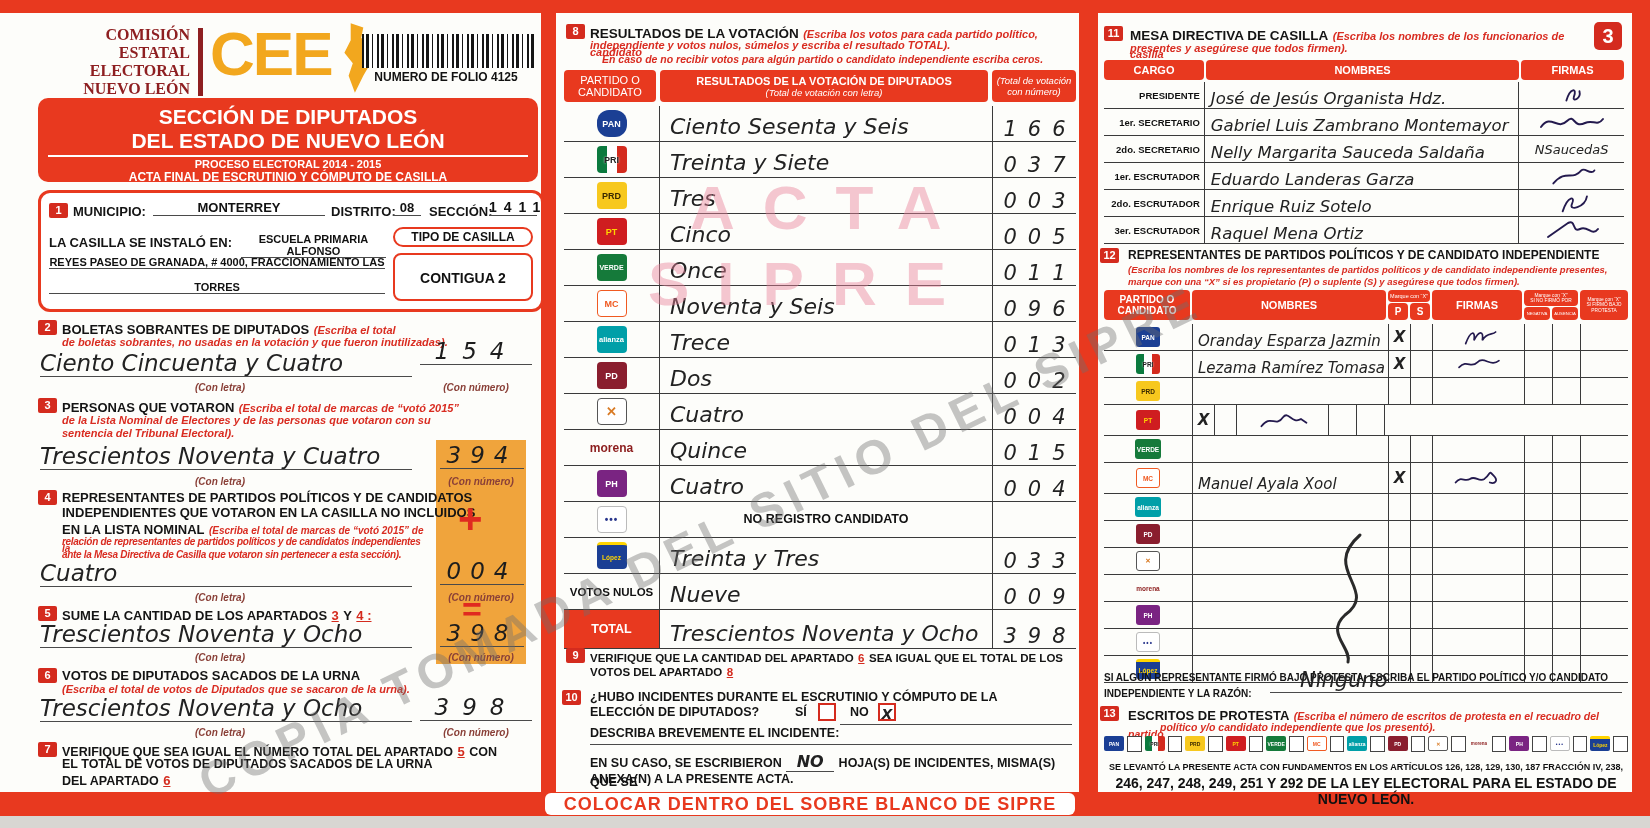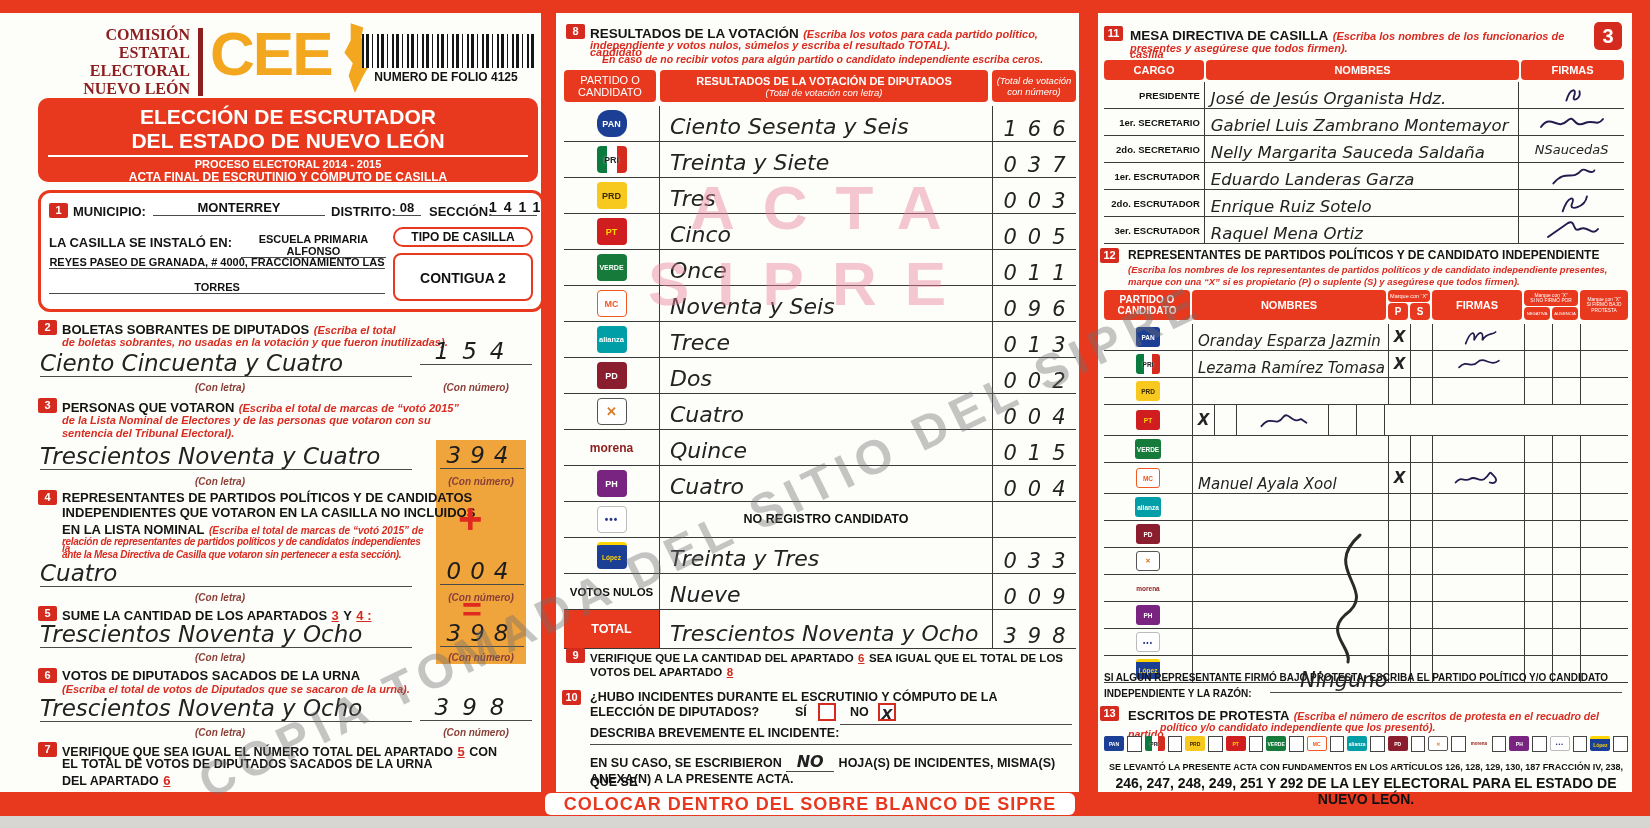--- a/index.html
+++ b/index.html
@@ -82,21 +82,21 @@
   </div>
   <div class="abs" style="left:198px;top:28px;width:5px;height:68px;background:#8e1f21"></div>
   <div class="abs" style="left:210px;top:18px;font-size:62px;font-weight:bold;color:#f2a71e;letter-spacing:-2px">CEE</div>
   <svg class="abs" style="left:336px;top:20px" width="42" height="76" viewBox="0 0 40 70">
     <path d="M14 2 L26 6 L24 16 L36 22 L30 34 L34 38 L26 52 L18 68 L12 52 L16 40 L8 30 L14 18 Z" fill="#f2a71e"></path>
   </svg>
   <div class="abs barcode" style="left:362px;top:34px;width:172px;height:34px"></div>
   <div class="abs b" style="left:356px;top:70px;width:180px;text-align:center;font-size:12px">NUMERO DE FOLIO 4125</div>
 
   <div class="redbox-title">
-    <div class="wt" style="top:7px;font-size:21px">ELECCIÓN DE ESCRUTADOR</div>
+    <div class="wt" style="top:7px;font-size:21px">SECCIÓN DE DIPUTADOS</div>
     <div class="wt" style="top:31px;font-size:21px">DEL ESTADO DE NUEVO LEÓN</div>
     <div class="abs" style="left:10px;top:57px;width:480px;height:2px;background:#fff"></div>
     <div class="wt" style="top:60px;font-size:11px">PROCESO ELECTORAL  2014 - 2015</div>
     <div class="wt" style="top:72px;font-size:12px">ACTA FINAL DE ESCRUTINIO Y CÓMPUTO DE CASILLA</div>
   </div>
 
   <div class="abs" style="left:38px;top:190px;width:500px;height:116px;border:3px solid #e8391f;border-radius:12px;background:#fff">
     <div class="badge" style="left:8px;top:10px">1</div>
     <div class="abs t" style="left:32px;top:11px">MUNICIPIO:</div>
     <div class="abs b ul" style="left:112px;top:7px;width:172px;text-align:center;font-size:13px">MONTERREY</div>

